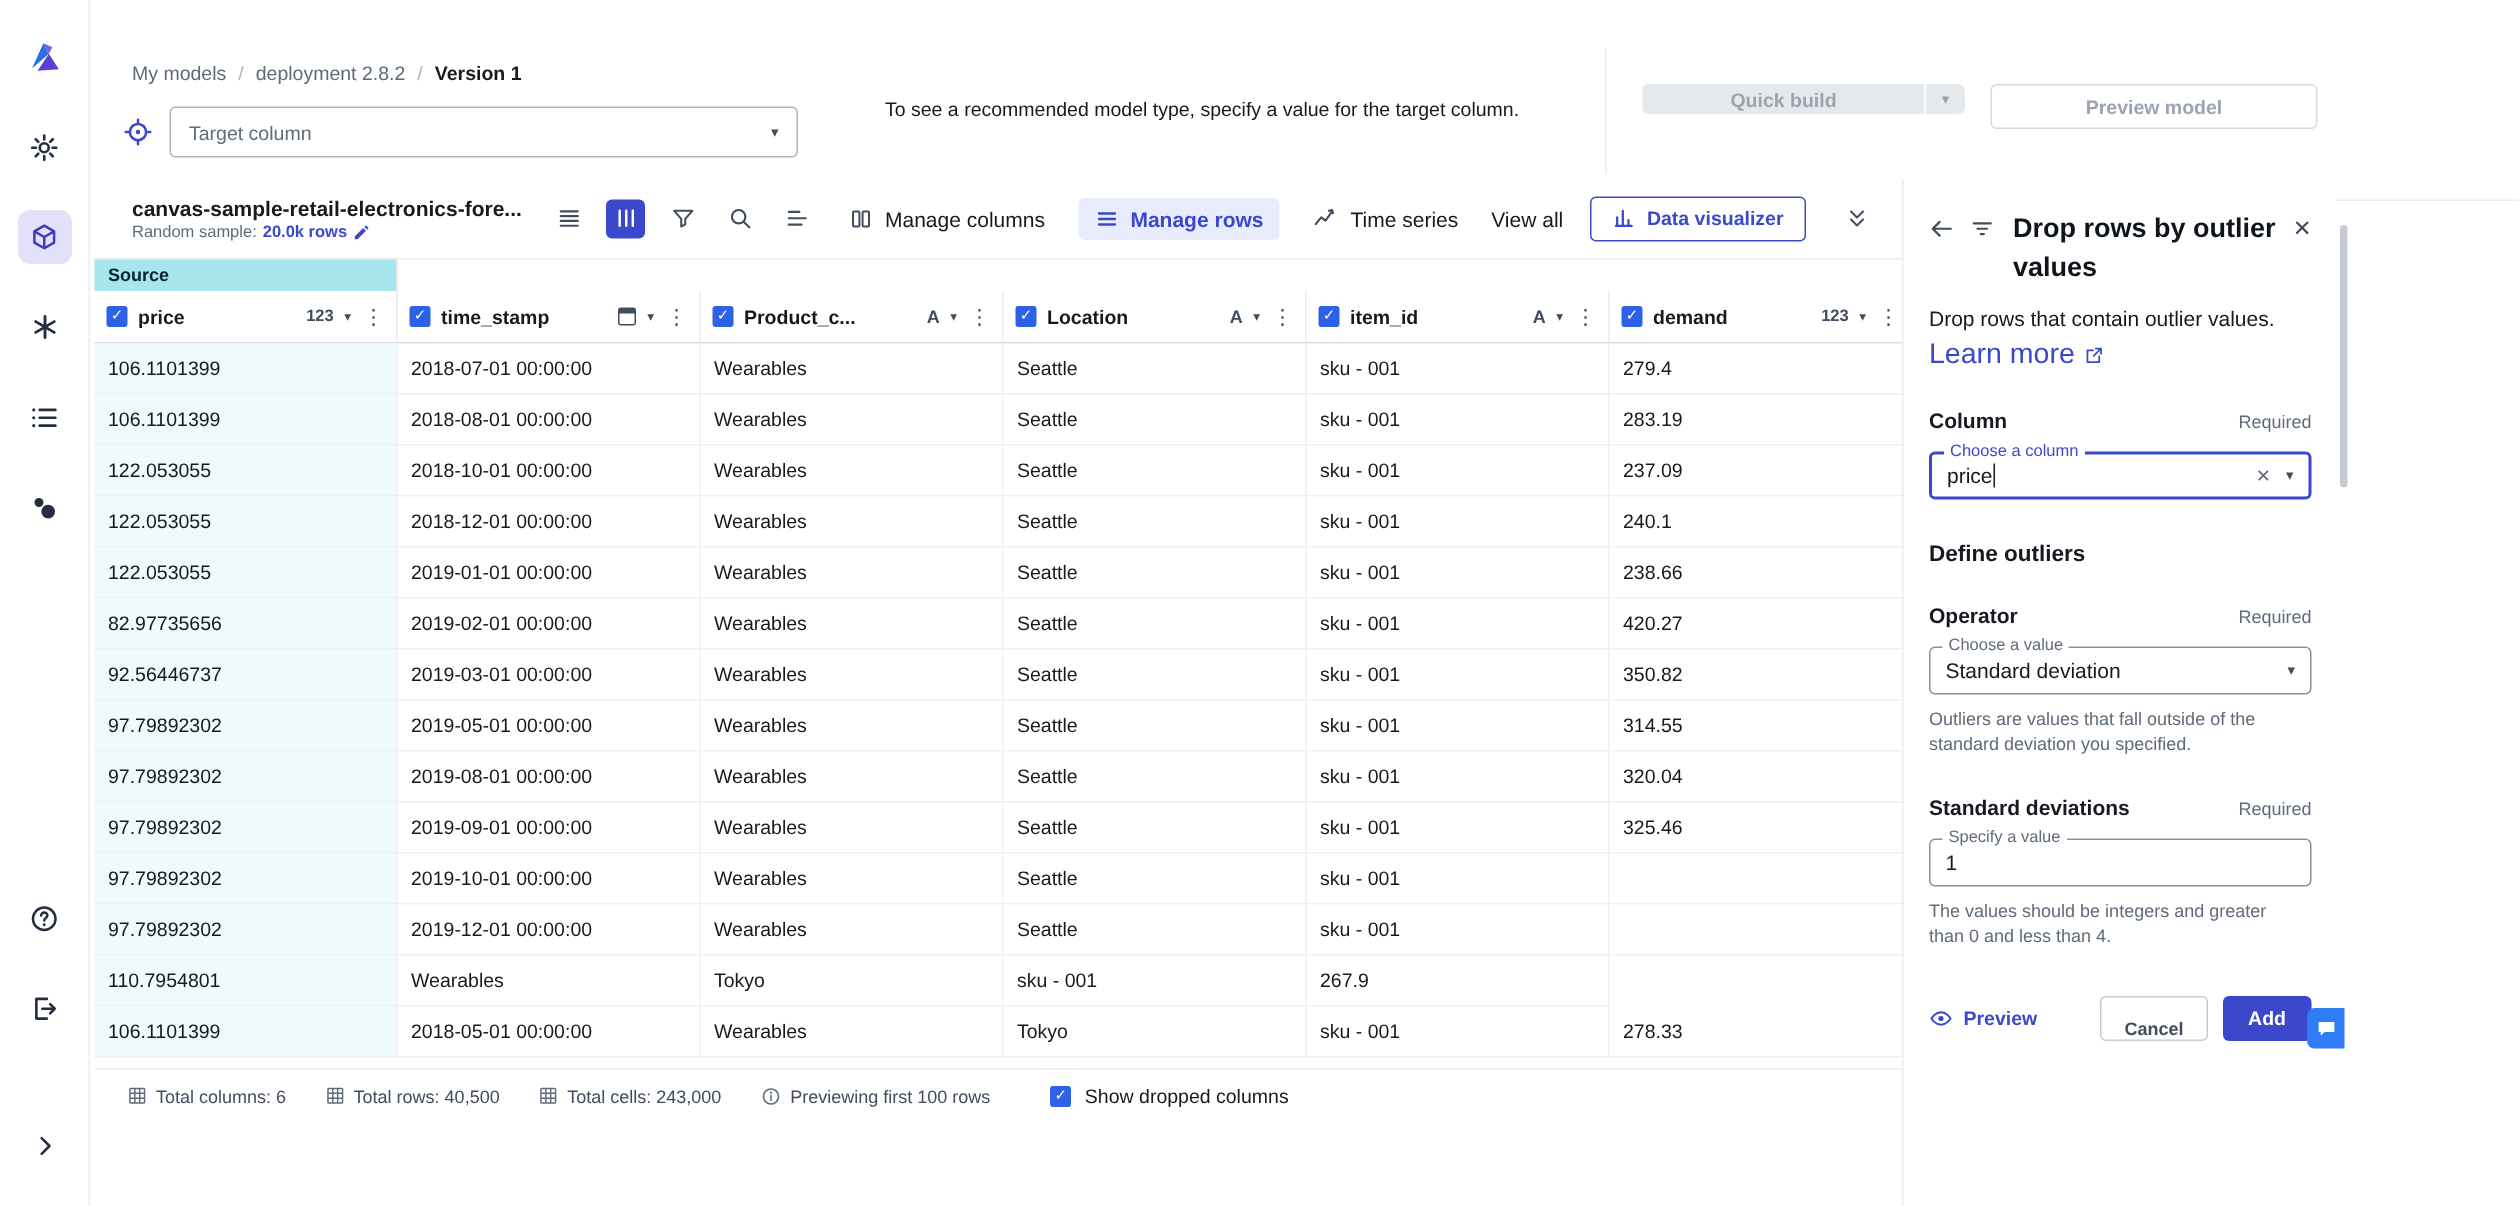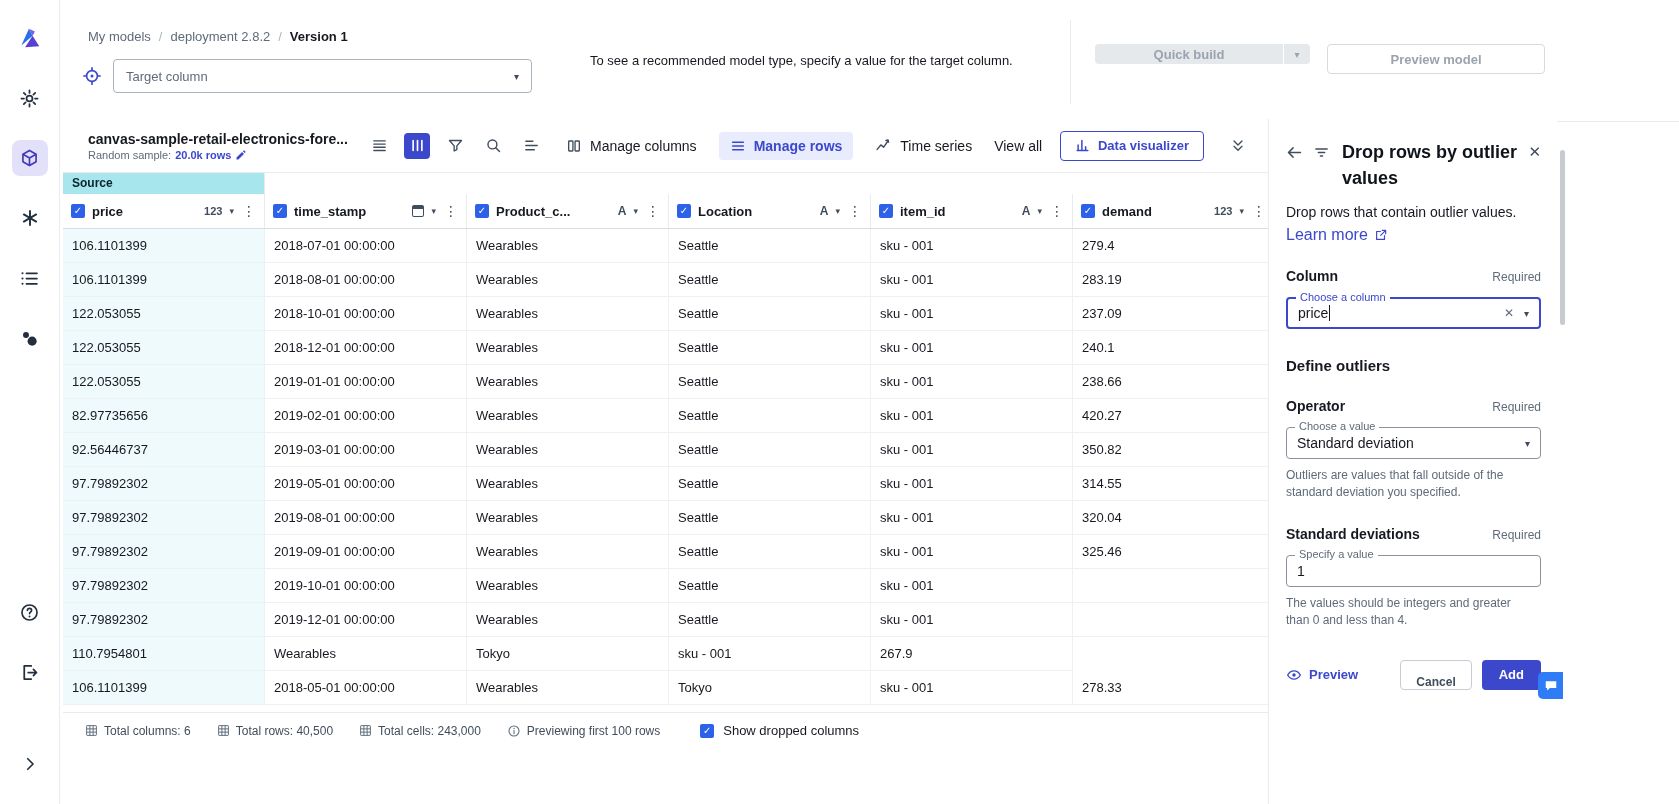--- a/index.html
+++ b/index.html
@@ -17,21 +17,21 @@
   .sidebar{position:absolute;left:0;top:0;width:60px;height:804px;background:#fff;
            border-right:1px solid var(--border);display:flex;flex-direction:column;
            align-items:center;padding:20px 0 22px;}
   .side-icon{width:36px;height:36px;display:flex;align-items:center;justify-content:center;
              margin-bottom:24px;color:#232f3e;cursor:pointer;flex:0 0 auto;}
   .side-icon.active{background:#e3e1f9;border-radius:8px;color:#4338b8;}
   .side-spacer{flex:1 1 auto;}
   .side-icon.chev{margin-top:32px;margin-bottom:0;}
 
   
-  .header{position:absolute;left:60px;top:4px;width:1619px;height:118px;background:#fff;
+  .header{position:absolute;left:60px;top:16px;width:1619px;height:118px;background:#fff;
           border-bottom:1px solid var(--border);}
   .breadcrumb{position:absolute;left:28px;top:25px;display:flex;gap:8px;font-size:13px;color:var(--muted);}
   .bc-item{cursor:pointer;}
   .bc-item.current{color:var(--text);font-weight:700;}
   .bc-sep{color:#aab7b8;}
   .target-icon{position:absolute;left:22px;top:62px;color:var(--accent);}
   .target-select{position:absolute;left:53px;top:55px;width:419px;height:34px;background:#fff;
                  border:1px solid #a9b4bd;border-radius:4px;display:flex;align-items:center;
                  padding:0 12px;font-size:13px;color:var(--muted);cursor:pointer;}
   .target-select .sel-caret{margin-left:auto;font-size:10px;color:#414d5c;}
@@ -101,21 +101,21 @@
   .panel{position:absolute;left:1268px;top:119px;width:289px;height:685px;background:#fff;
          border-left:1px solid var(--border);padding:20px 16px 0 17px;}
   .panel-header{display:flex;align-items:flex-start;}
   .picon{color:#414d5c;cursor:pointer;flex:0 0 auto;}
   .ph-back{margin-top:5px;}
   .ph-filter{margin:5px 0 0 10px;color:#414d5c;}
   .panel-title{margin:0 0 0 12px;font-size:18px;line-height:26px;font-weight:700;color:#0f141a;width:178px;}
   .ph-close{margin-left:auto;margin-top:4px;font-size:15px;color:#414d5c;cursor:pointer;}
   .panel-desc{margin-top:13px;font-size:14px;color:var(--text);}
   .learn-more{margin-top:6px;display:flex;align-items:center;gap:6px;color:var(--accent);
-              font-size:16px;font-weight:400;cursor:pointer;width:max-content;}
+              font-size:19px;font-weight:400;cursor:pointer;width:max-content;}
   .field-row{margin-top:24px;display:flex;justify-content:space-between;align-items:flex-end;}
   .flabel{font-size:14px;font-weight:700;}
   .req{font-size:12px;color:var(--muted);}
   .field{position:relative;margin-top:13px;height:32px;border:1px solid #87929d;border-radius:4px;
          background:#fff;display:flex;align-items:center;padding:0 10px;cursor:pointer;}
   .field.focused{border:2px solid var(--accent);}
   .float-label{position:absolute;top:-8px;left:8px;background:#fff;padding:0 4px;font-size:11px;color:var(--muted);}
   .field.focused .float-label{color:var(--accent);}
   .fvalue{font-size:14px;color:var(--text);}
   .cursor{width:1px;height:16px;background:#16191f;margin-left:1px;}

